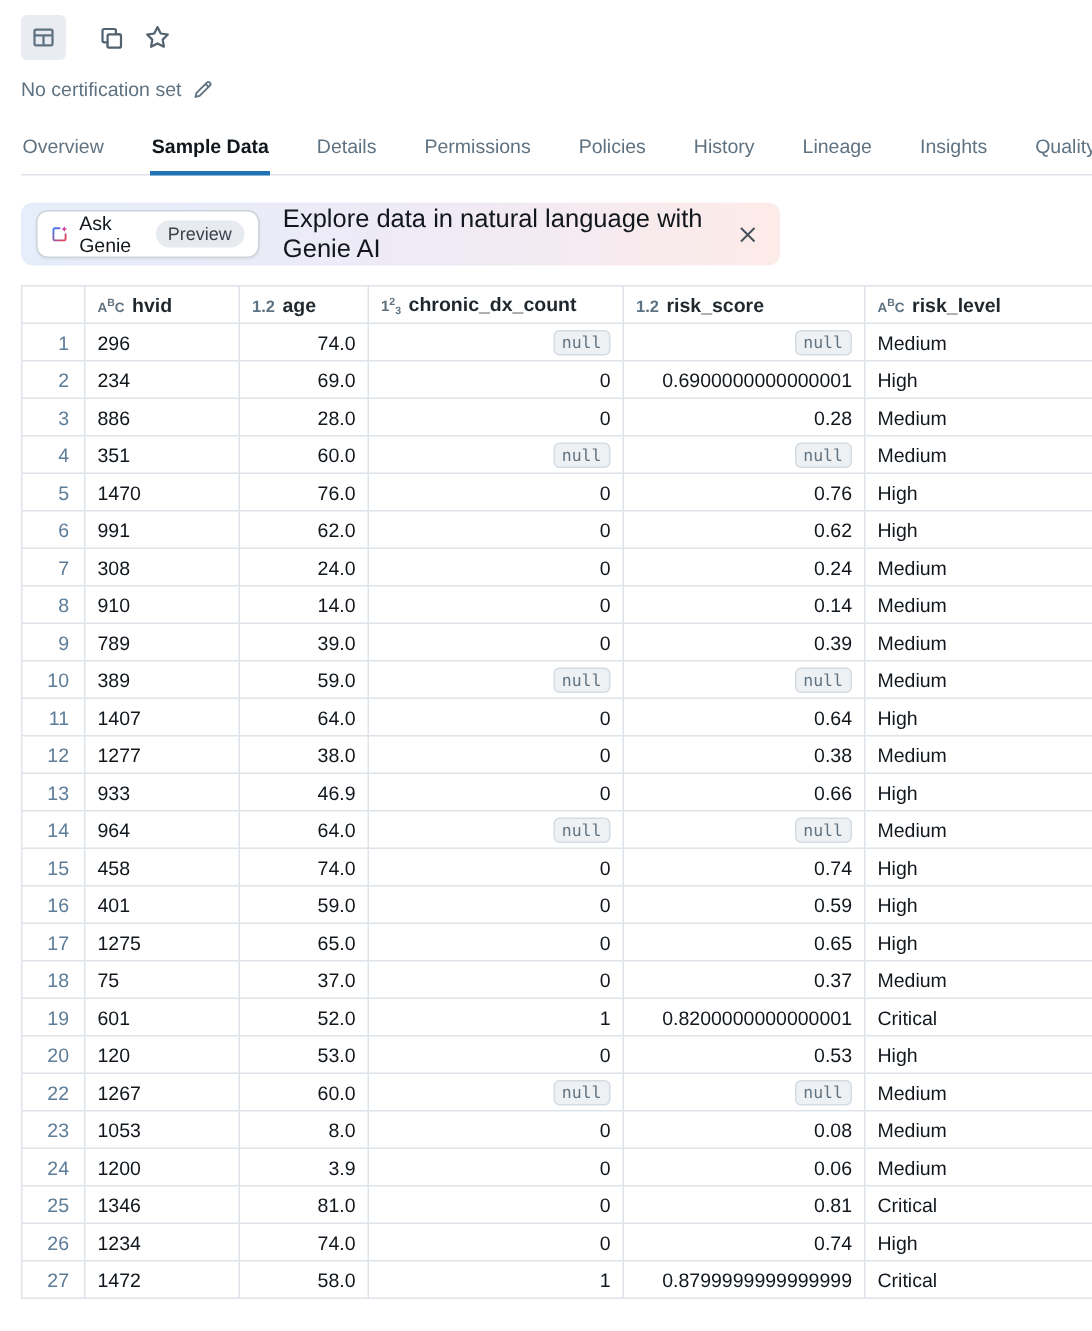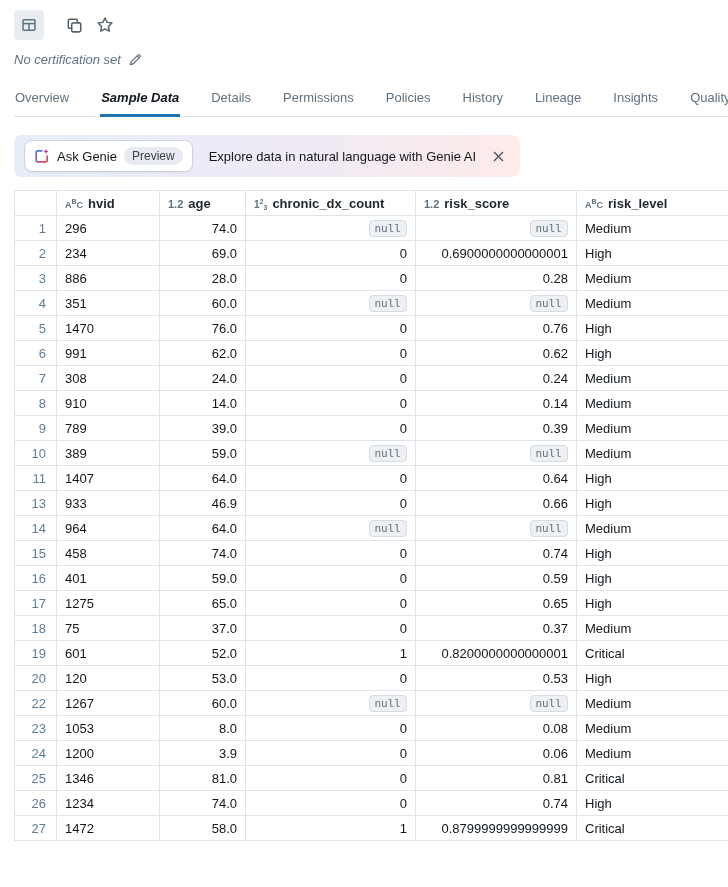--- a/index.html
+++ b/index.html
@@ -11,40 +11,40 @@
   
   .title-row { display:flex; align-items:center; height:34px; }
   .entity-icon-box { width:30px; height:30px; border-radius:4px; background:#e9edf1;
     display:flex; align-items:center; justify-content:center; margin-right:10px; }
   .page-title { font-size:20px; font-weight:700; color:#0f161c; letter-spacing:.2px; }
   .title-actions { display:flex; align-items:center; gap:13px; margin-left:12px; }
   .title-actions svg { display:block; cursor:pointer; }
 
   
   .cert-row { display:flex; align-items:center; gap:7px; margin-top:10px; }
-  .cert-text { font-size:13px; font-style:italic; color:#5f7281; }
+  .cert-text { font-size:13px; color:#5f7281; }
 
   
   .tabs { display:flex; gap:30px; margin-top:17px; border-bottom:1px solid #dde3e9;
     width:714px; }
   .tab { font-size:13px; color:#5f7281; padding:6px 1px 9px 1px; cursor:pointer;
     border-bottom:3px solid transparent; margin-bottom:-1px; white-space:nowrap; }
-  .tab.active { color:#0f161c; font-weight:700; border-bottom-color:#2272b4;font-style:italic; }
+  .tab.active { color:#0f161c; font-weight:700; border-bottom-color:#2272b4; }
 
   
   .banner { margin-top:18px; width:506px; height:42px; border-radius:8px;
     background:linear-gradient(90deg,#e5eefa 0%, #efeaf6 55%, #fdebe8 100%);
     display:flex; align-items:center; padding:0 14px 0 10px; }
   .genie-btn { background:#ffffff; border:1px solid #ccd4da; border-radius:8px;
     height:28px; display:flex; align-items:center; gap:7px; padding:15px 9px;
     box-shadow:0 1px 2px rgba(0,0,0,.05); cursor:pointer; }
   .genie-btn-label { font-size:13px; color:#11171c; }
   .preview-pill { background:#e7eaee; border-radius:10px; font-size:12px; color:#39434c;
     padding:2px 8px; }
-  .banner-msg { font-size:13px; color:#11171c; margin-left:16px; }
+  .banner-msg { font-size:17px; color:#11171c; margin-left:16px; }
   .banner-close { margin-left:auto; cursor:pointer; display:flex; align-items:center; }
 
   
   .grid-wrap { margin-top:13px; position:relative; }
   table.grid { border-collapse:collapse; table-layout:fixed; width:714px; }
   .grid col.c-num   { width:42px; }
   .grid col.c-hvid  { width:103px; }
   .grid col.c-age   { width:86px; }
   .grid col.c-cdx   { width:170px; }
   .grid col.c-risk  { width:161px; }
@@ -241,20 +241,28 @@
           </tr>
           <tr>
             <td class="rownum">11</td>
             <td class="">1407</td>
             <td class="num">64.0</td>
             <td class="num">0</td>
             <td class="num">0.64</td>
             <td class="">High</td>
           </tr>
           <tr>
+            <td class="rownum">12</td>
+            <td class="">1277</td>
+            <td class="num">38.0</td>
+            <td class="num">0</td>
+            <td class="num">0.38</td>
+            <td class="">Medium</td>
+          </tr>
+          <tr>
             <td class="rownum">13</td>
             <td class="">933</td>
             <td class="num">46.9</td>
             <td class="num">0</td>
             <td class="num">0.66</td>
             <td class="">High</td>
           </tr>
           <tr>
             <td class="rownum">14</td>
             <td class="">964</td>

